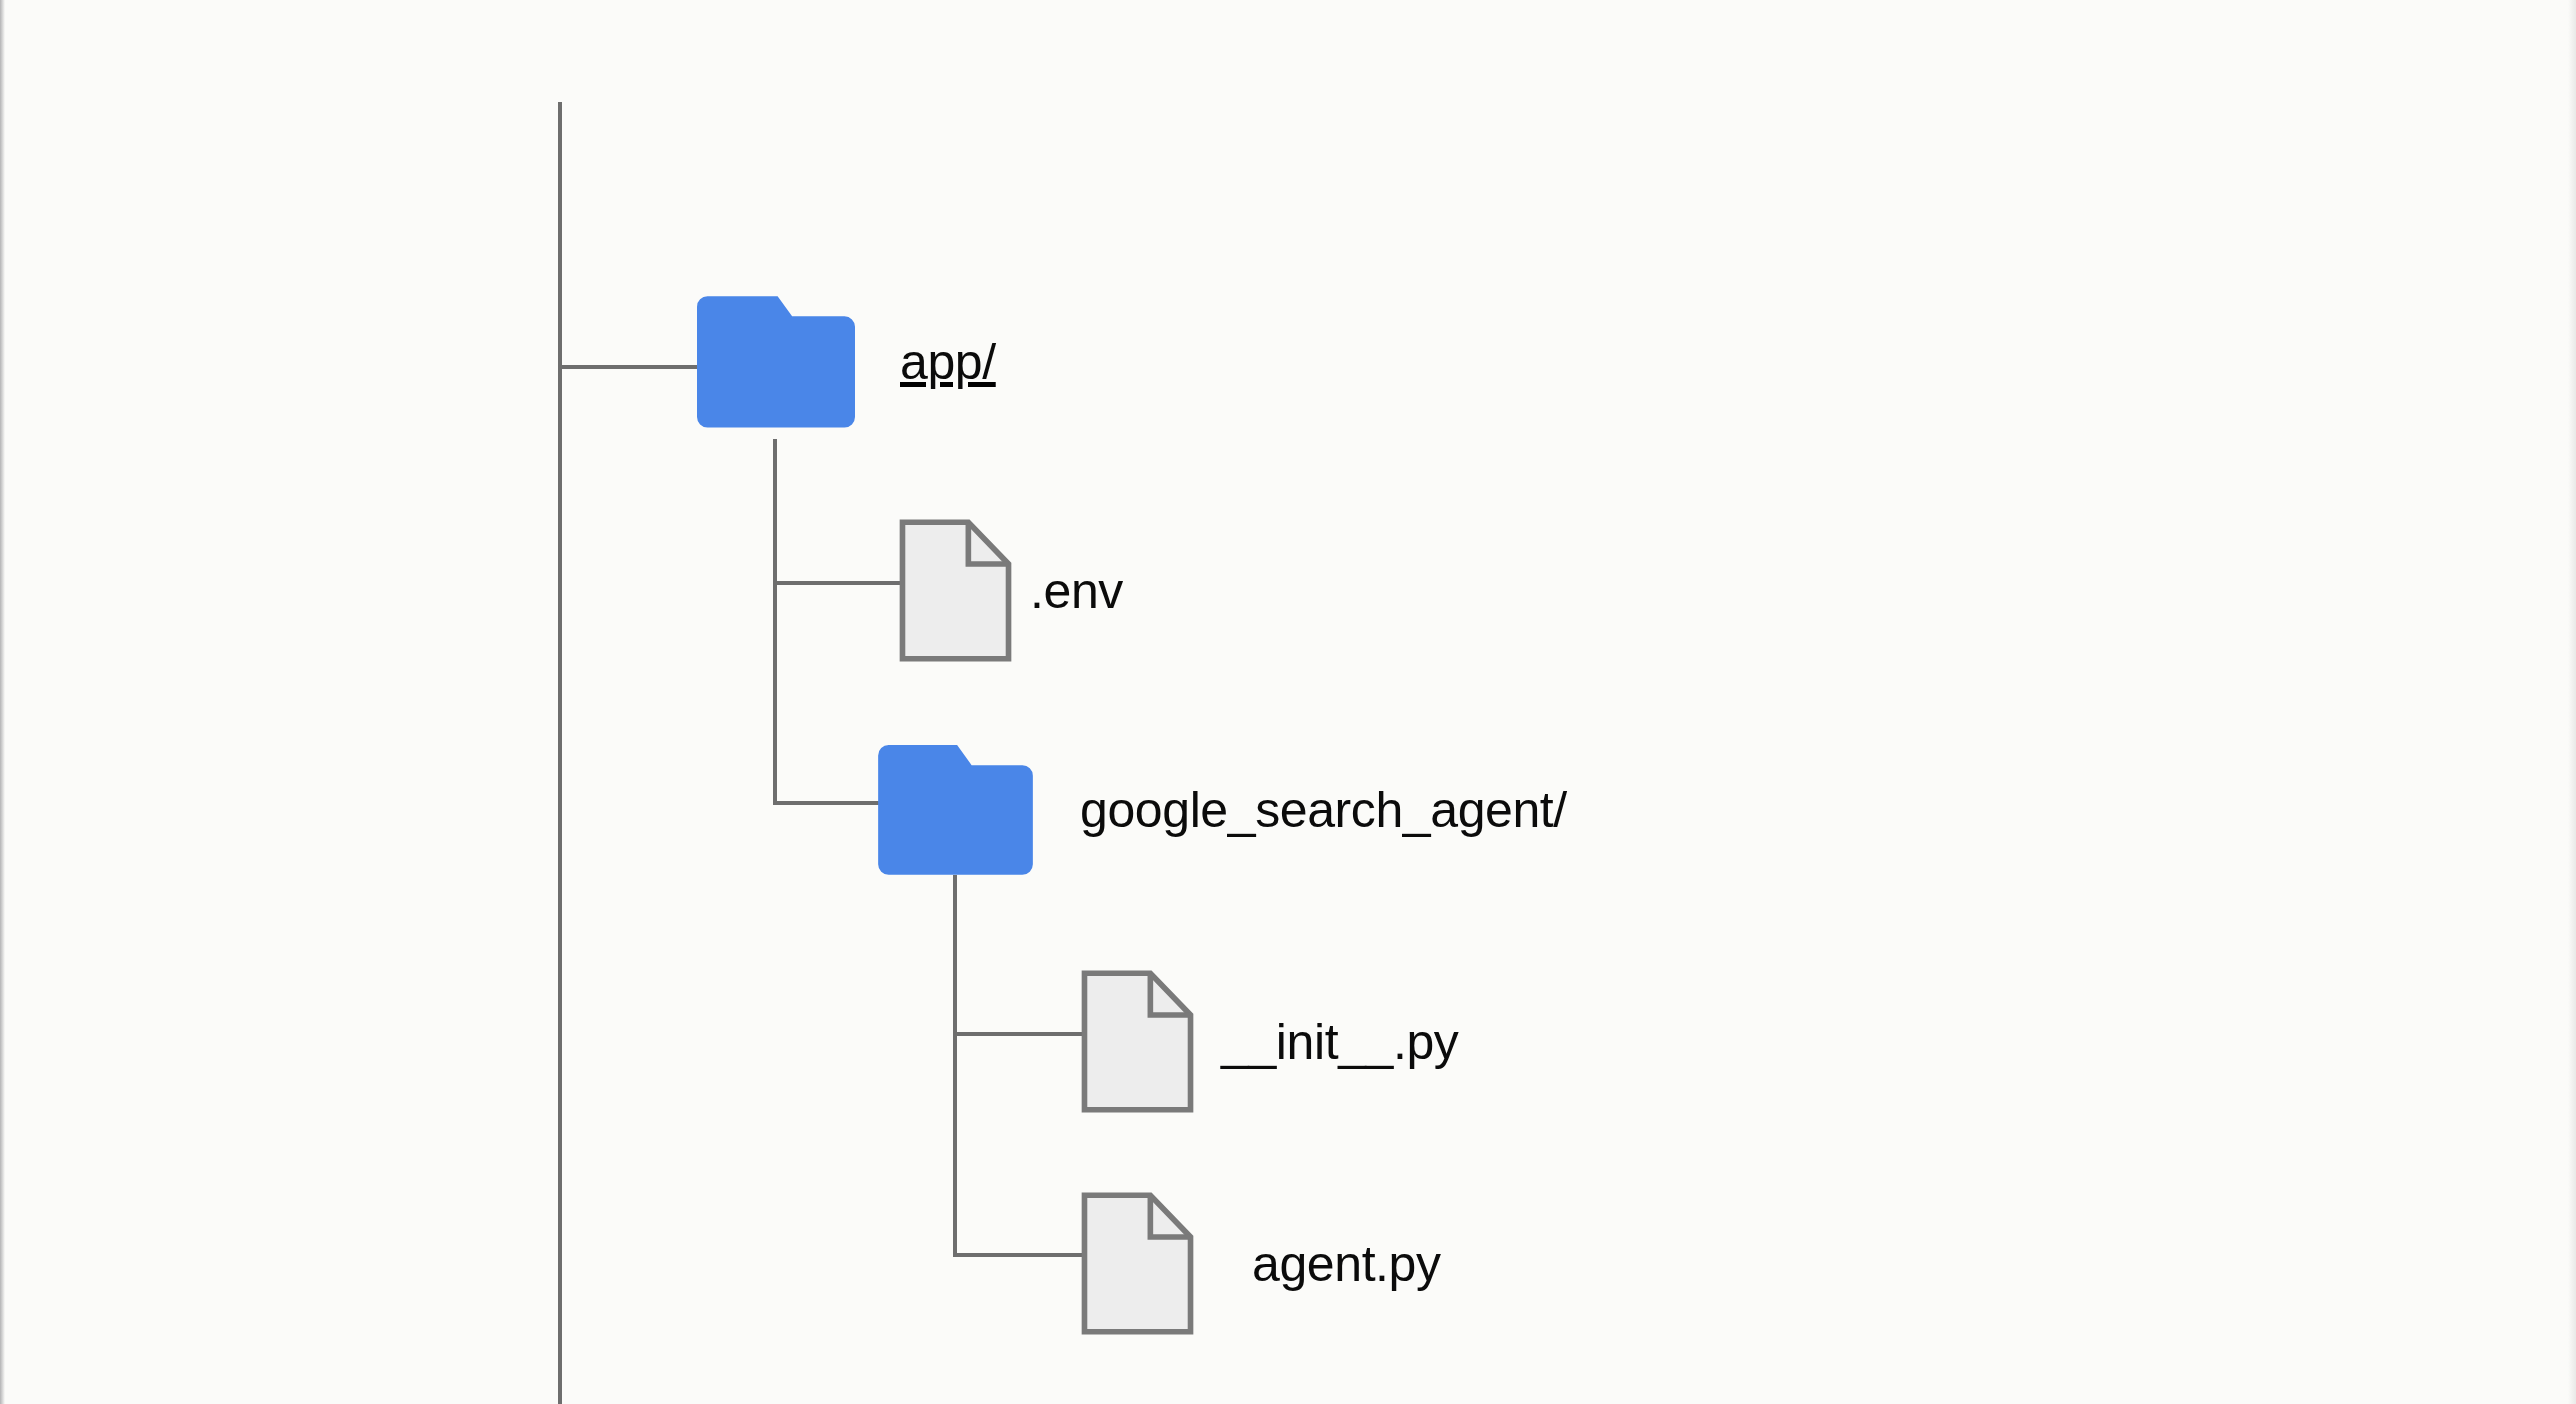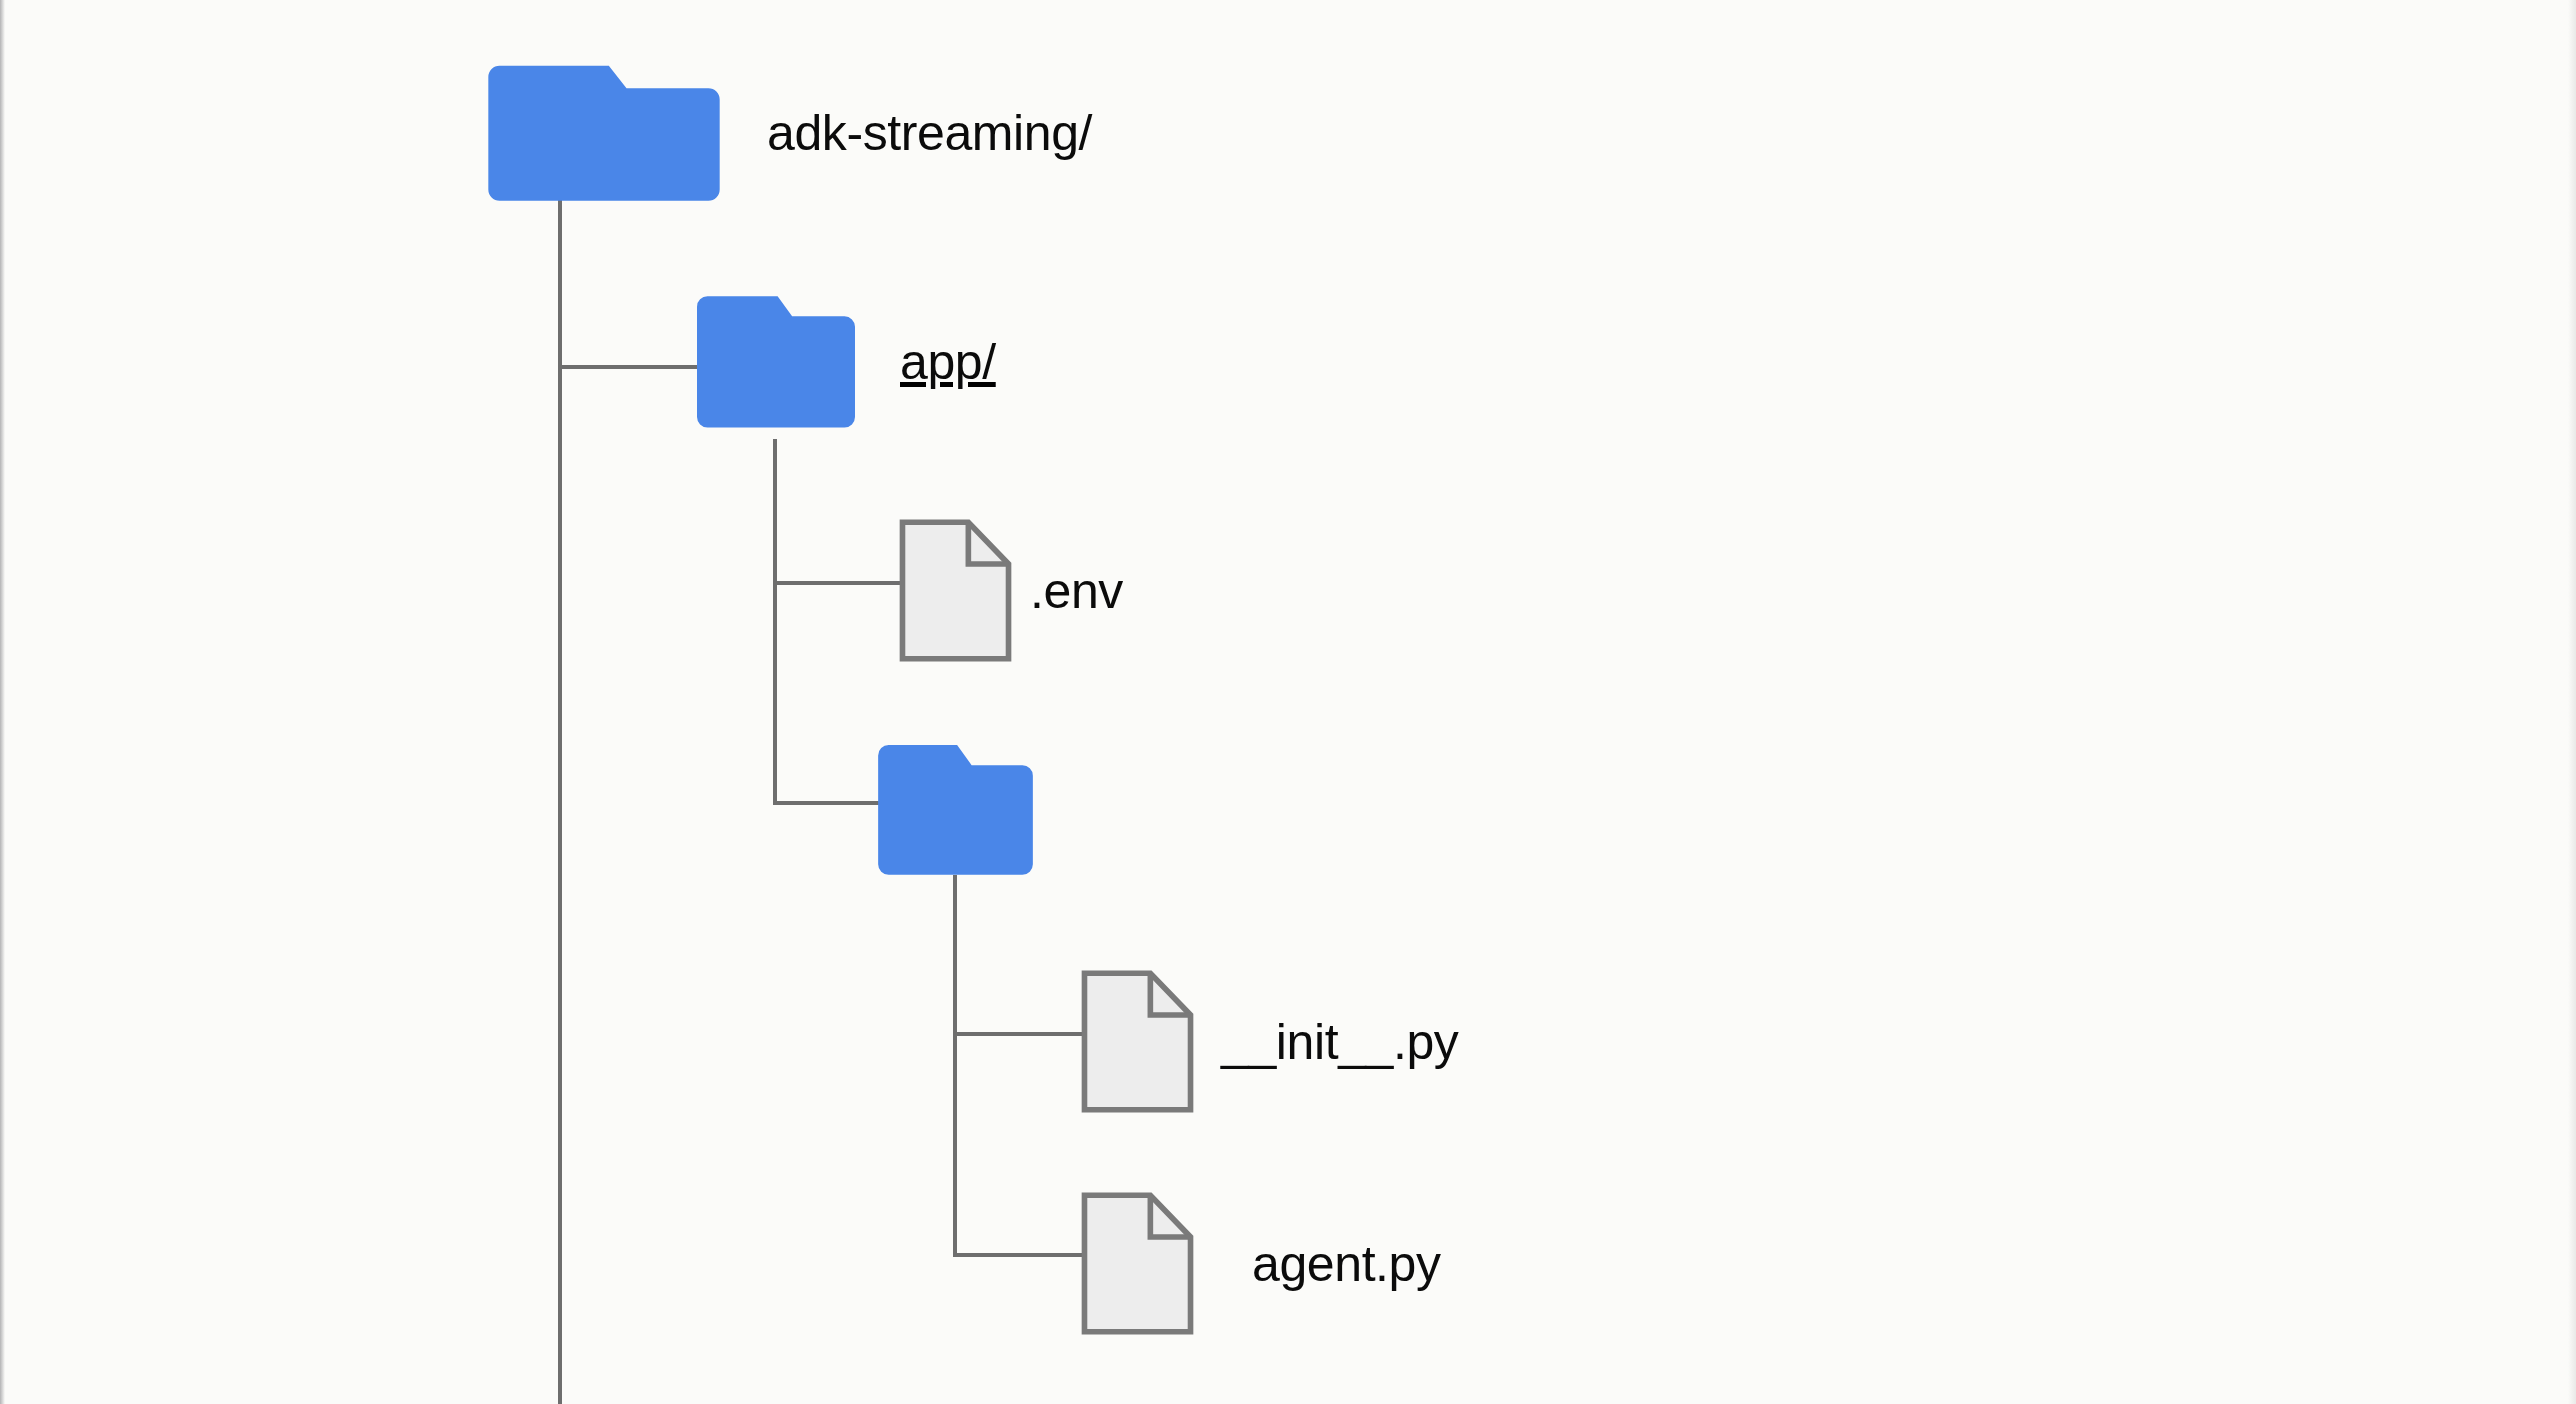--- a/index.html
+++ b/index.html
@@ -82,29 +82,20 @@
   <div class="branch" style="left:773px; top:581px; width:130px;"></div>
 
   <div class="branch" style="left:773px; top:801px; width:129px;"></div>
 
   <div class="trunk" style="left:953px; top:875px; height:382px;"></div>
 
   <div class="branch" style="left:953px; top:1032px; width:132px;"></div>
 
   <div class="branch" style="left:953px; top:1253px; width:132px;"></div>
 
-  <div class="node" style="left:488px; top:61px;">
-    <span class="icon-wrap">
-      <svg class="folder-svg" width="232" height="143" viewBox="0 0 288 178" xmlns="http://www.w3.org/2000/svg" aria-hidden="true">
-        <path d="M14 6 H150 L172 34 H274 A14 14 0 0 1 288 48 V160 A14 14 0 0 1 274 174
-                 H14 A14 14 0 0 1 0 160 V20 A14 14 0 0 1 14 6 Z" fill="#4a86e8"></path>
-      </svg>
-    </span>
-    <span class="label" style="margin-left:47px;">adk-streaming/</span>
-  </div>
 
   <div class="node" style="left:697px; top:292px;text-decoration:underline;">
     <span class="icon-wrap">
       <svg class="folder-svg" width="158" height="139" viewBox="0 0 196 172" xmlns="http://www.w3.org/2000/svg" aria-hidden="true">
         <path d="M13 5 H100 L118 30 H183 A13 13 0 0 1 196 43 V155 A13 13 0 0 1 183 168
                  H13 A13 13 0 0 1 0 155 V18 A13 13 0 0 1 13 5 Z" fill="#4a86e8"></path>
       </svg>
     </span>
     <span class="label" style="margin-left:45px;">app/</span>
   </div>
@@ -119,20 +110,21 @@
     <span class="label" style="margin-left:18px;">.env</span>
   </div>
 
   <div class="node" style="left:878px; top:741px;">
     <span class="icon-wrap">
       <svg class="folder-svg" width="155" height="137" viewBox="0 0 192 170" xmlns="http://www.w3.org/2000/svg" aria-hidden="true">
         <path d="M13 5 H98 L116 30 H179 A13 13 0 0 1 192 43 V153 A13 13 0 0 1 179 166
                  H13 A13 13 0 0 1 0 153 V18 A13 13 0 0 1 13 5 Z" fill="#4a86e8"></path>
       </svg>
     </span>
+    <span class="label" style="margin-left:47px;">google_search_agent/</span>
   </div>
 
   <div class="node" style="left:1081px; top:970px;">
     <span class="icon-wrap">
       <svg class="file-svg" width="113" height="143" viewBox="0 0 140 178" xmlns="http://www.w3.org/2000/svg" aria-hidden="true">
         <path d="M4 4 H86 L136 56 V174 H4 Z" fill="#ededed" stroke="#7a7a7a" stroke-width="7" stroke-linejoin="miter"></path>
         <path d="M86 4 V56 H136" fill="none" stroke="#7a7a7a" stroke-width="7" stroke-linejoin="miter"></path>
       </svg>
     </span>
     <span class="label" style="margin-left:27px;">__init__.py</span>

